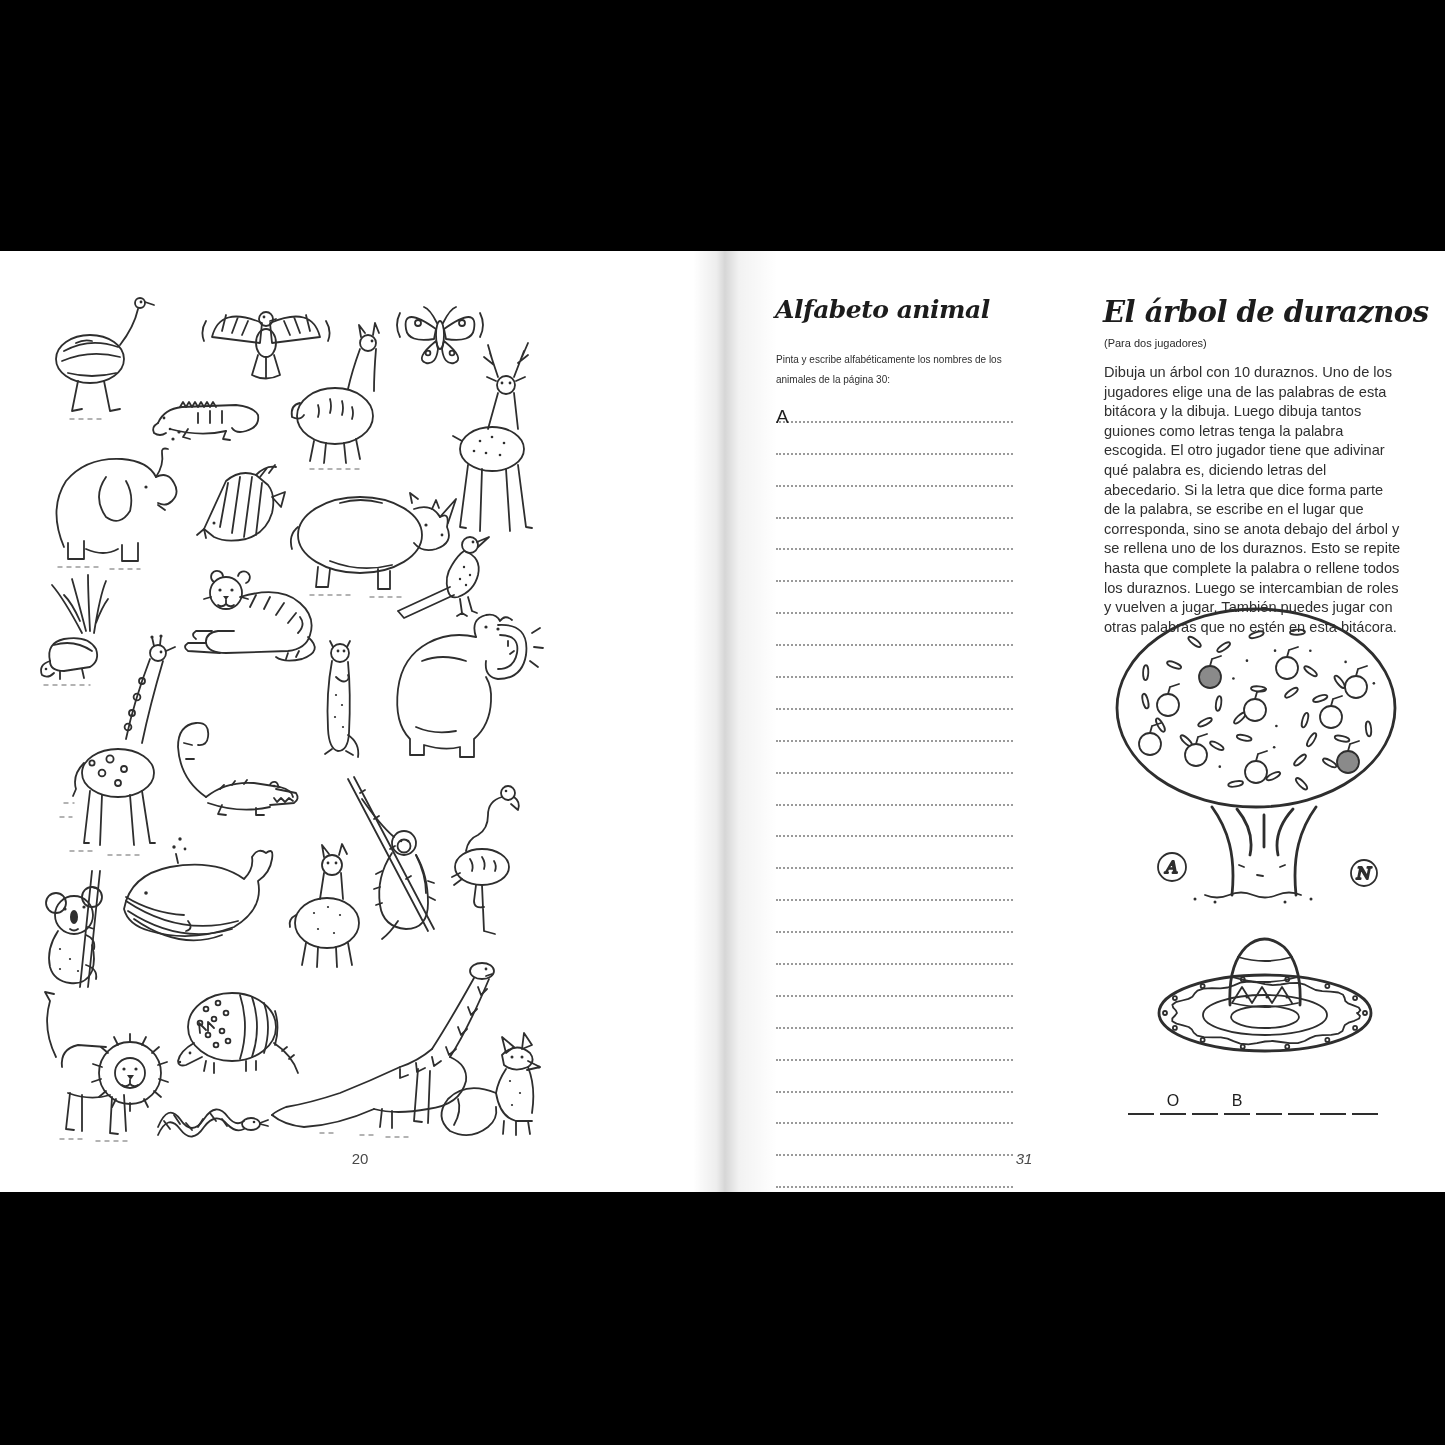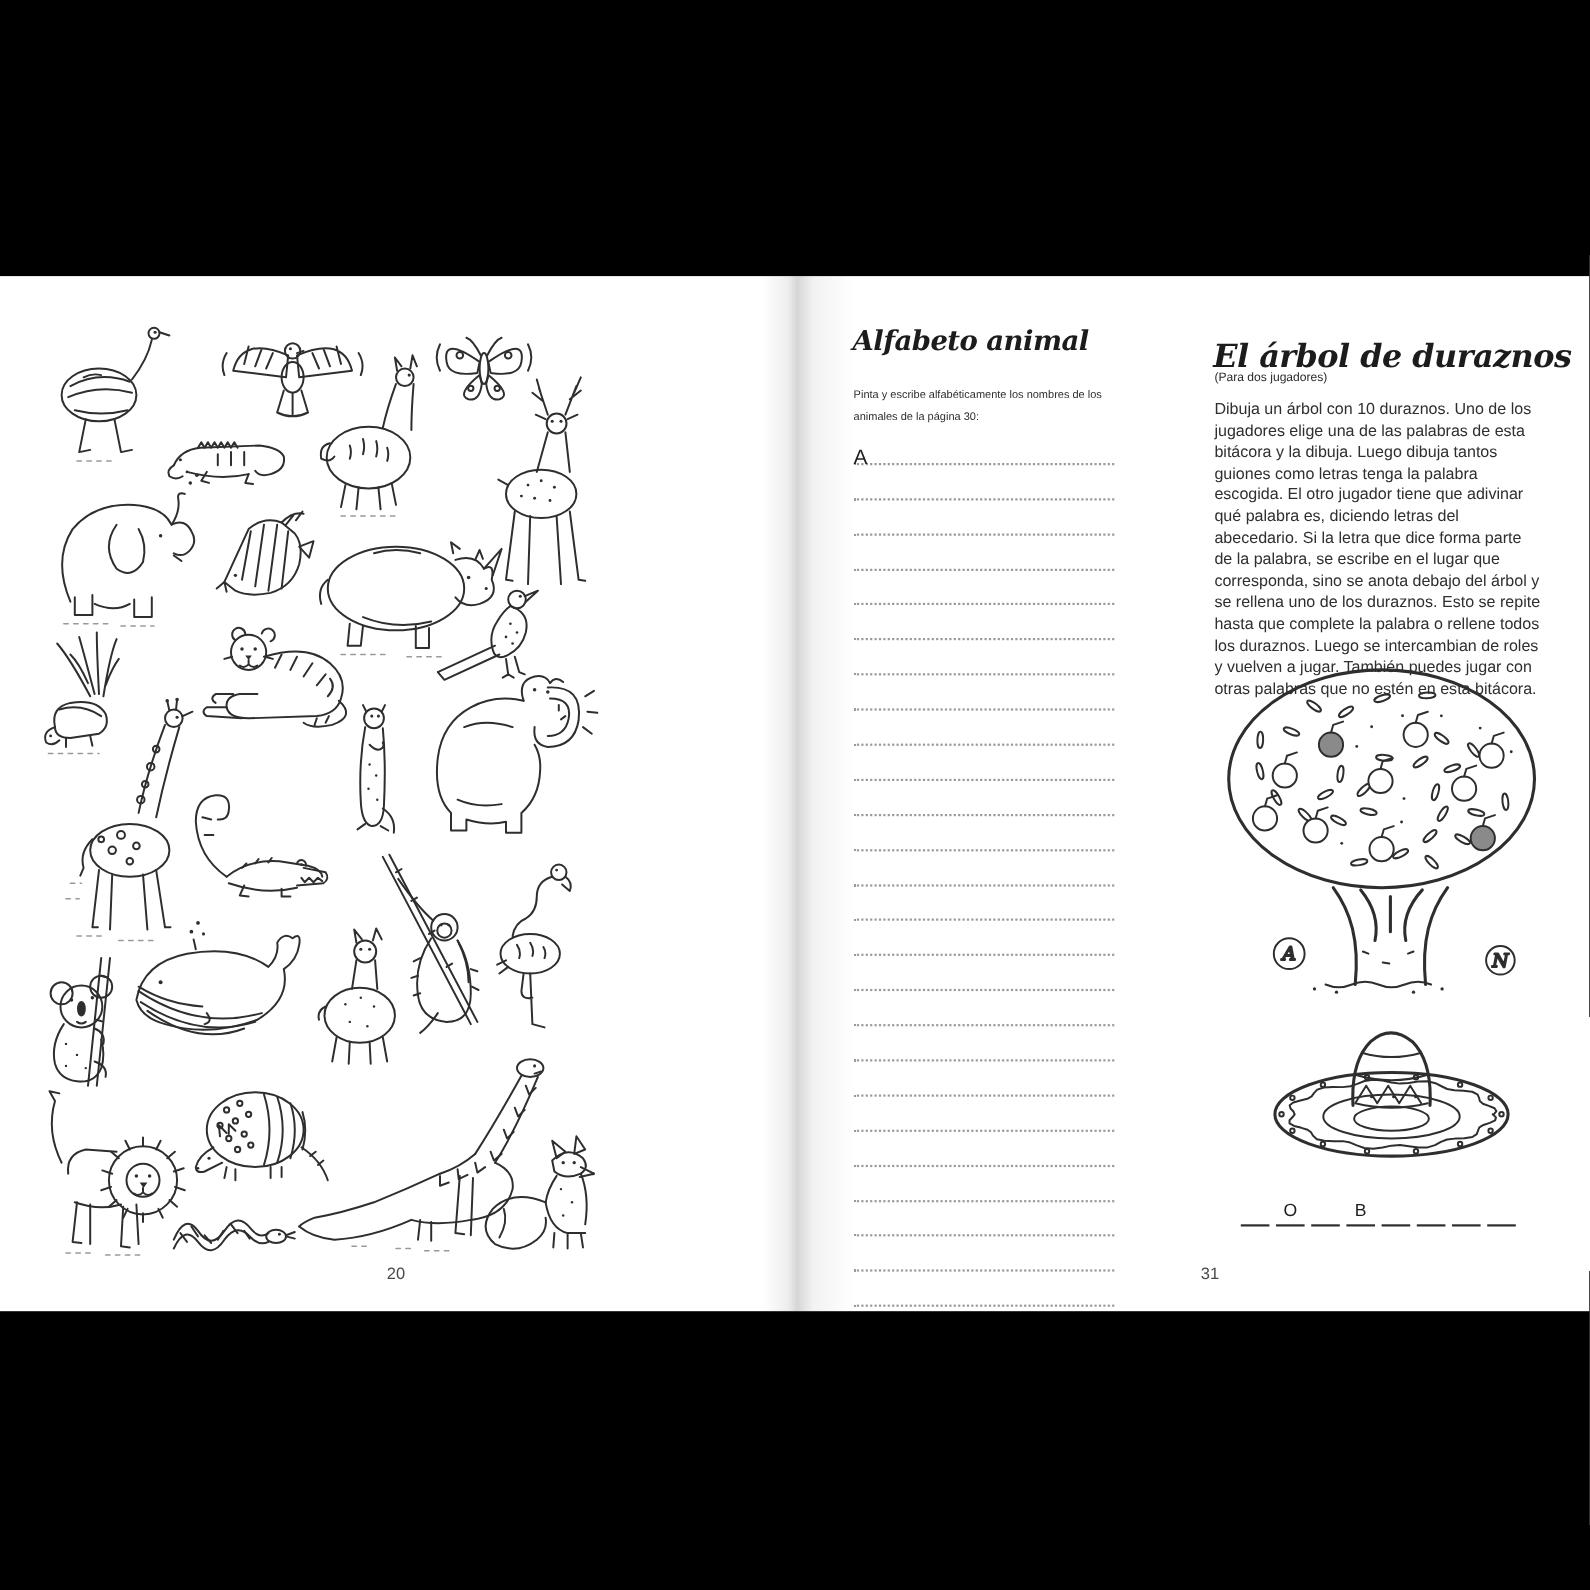--- a/index.html
+++ b/index.html
@@ -10,30 +10,30 @@
           background:linear-gradient(90deg,rgba(0,0,0,0) 0%,rgba(0,0,0,0.07) 28%,rgba(0,0,0,0.16) 38%,rgba(0,0,0,0.05) 55%,rgba(0,0,0,0) 100%);}
   .ink{stroke:#2e2e2e;fill:none;stroke-width:1.8;stroke-linecap:round;stroke-linejoin:round;}
   .ink3{stroke:#2e2e2e;fill:none;stroke-width:2.8;stroke-linecap:round;stroke-linejoin:round;}
   .dot{fill:#2e2e2e;stroke:none;}
   .dash{stroke:#9a9a9a;stroke-width:1.4;stroke-dasharray:4 5;fill:none;}
   .peach{fill:#fff;}
   .peach.filled{fill:#8a8a8a;}
   .script-title{font-family:"DejaVu Serif","Liberation Serif",serif;font-style:italic;font-weight:bold;
                 color:#1c1c1c;letter-spacing:-0.5px;}
   .t1{position:absolute;left:775px;top:44px;font-size:25px;}
-  .t2{position:absolute;left:1103px;top:44px;font-size:29px;margin-top:12px;}
+  .t2{position:absolute;left:1103px;top:44px;font-size:29px;}
   .sub2{position:absolute;left:1104px;top:86px;font-size:11px;color:#2a2a2a;}
   .intro{position:absolute;left:776px;top:99px;width:252px;font-size:10px;line-height:19.5px;color:#2f2f2f;}
   .para{position:absolute;left:1104px;top:112px;width:298px;font-size:14.6px;line-height:19.6px;color:#2f2f2f;}
   .write-lines{position:absolute;left:776px;top:140px;width:237px;}
   .wline{height:29.9px;border-bottom:2px dotted #9a9a9a;display:flex;align-items:flex-end;}
   .wline .prefix{font-size:19px;color:#1e1e1e;line-height:16px;transform:translateY(4px);}
   .pagenum{position:absolute;font-size:15px;color:#4a4a4a;width:40px;text-align:center;}
   .pn30{left:340px;top:899px;}
-  .pn31{left:1080px;top:899px;}
+  .pn31{left:1004px;top:899px;font-style:italic;}
   .animals-svg{position:absolute;left:30px;top:30px;}
   .tree-svg{position:absolute;left:1085px;top:352px;}
   .hat-svg{position:absolute;left:1150px;top:680px;}
   .word-slots{position:absolute;left:1128px;top:840px;display:flex;gap:6px;}
   .slot{width:26px;text-align:center;}
   .slot .sl{height:20px;font-size:16px;color:#1d1d1d;line-height:20px;}
   .slot .sd{border-bottom:2.6px solid #2e2e2e;height:2px;}
   .circ-letter{font-family:"DejaVu Serif","Liberation Serif",serif;font-style:italic;font-size:17px;fill:#1d1d1d;}
 </style>
 </head>

